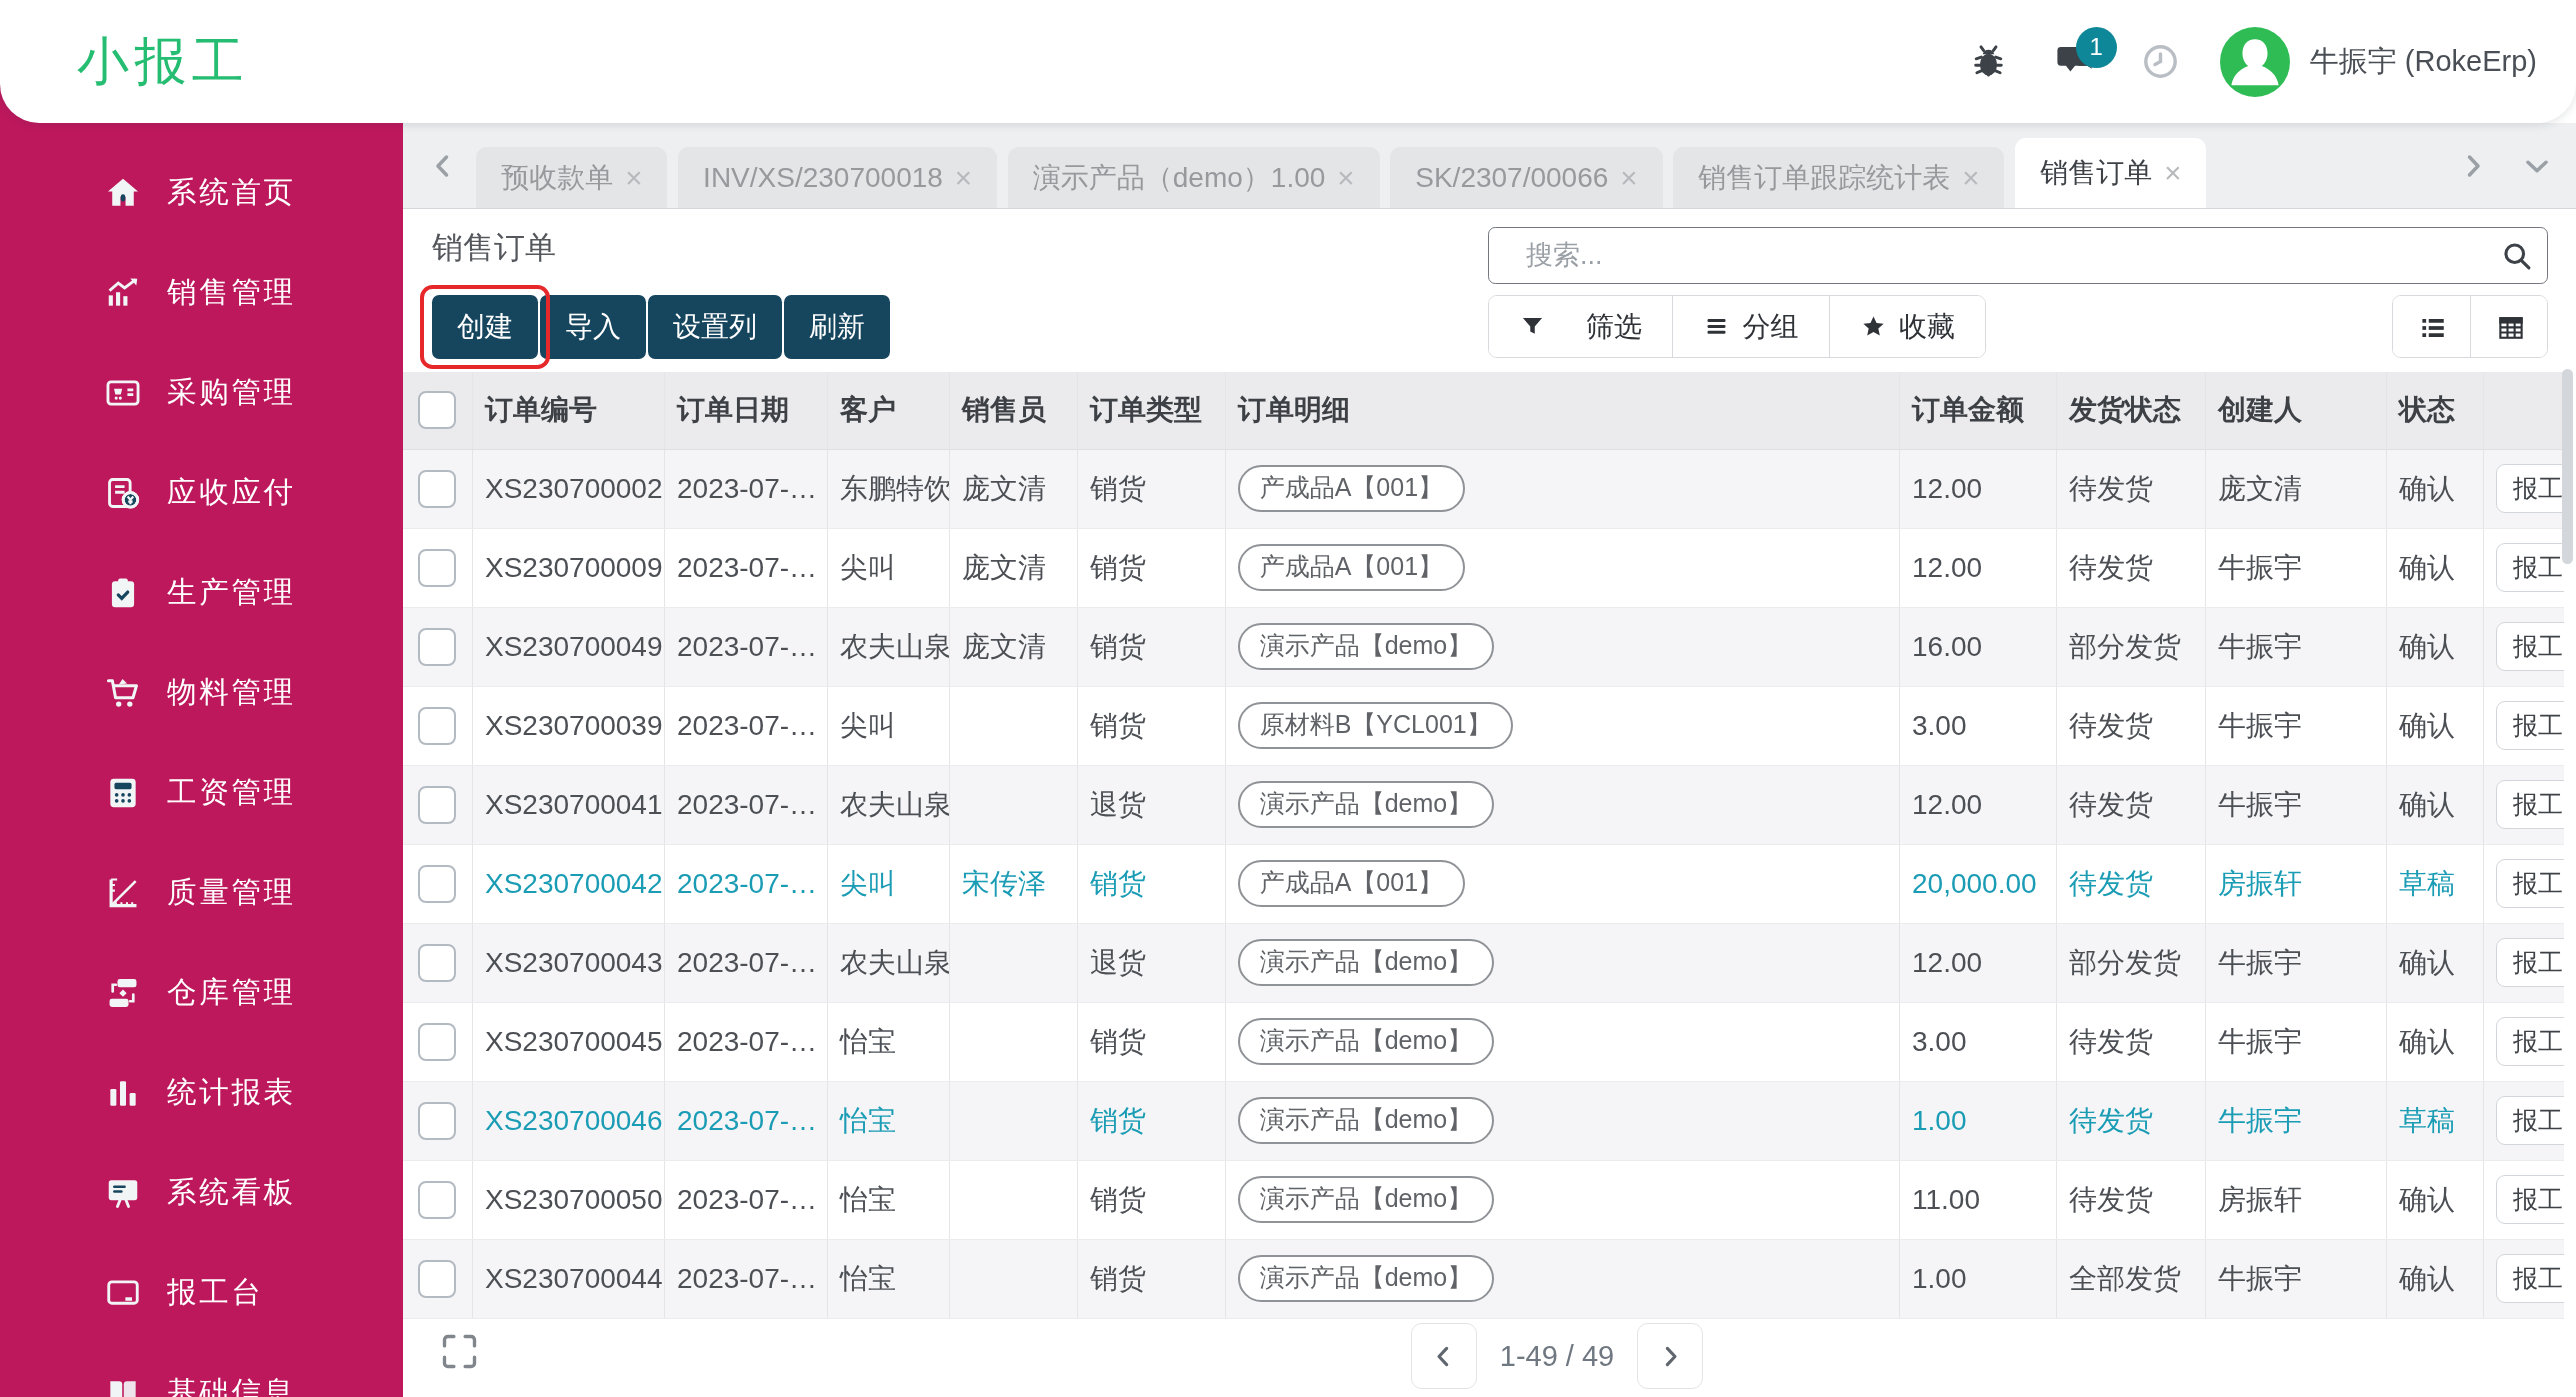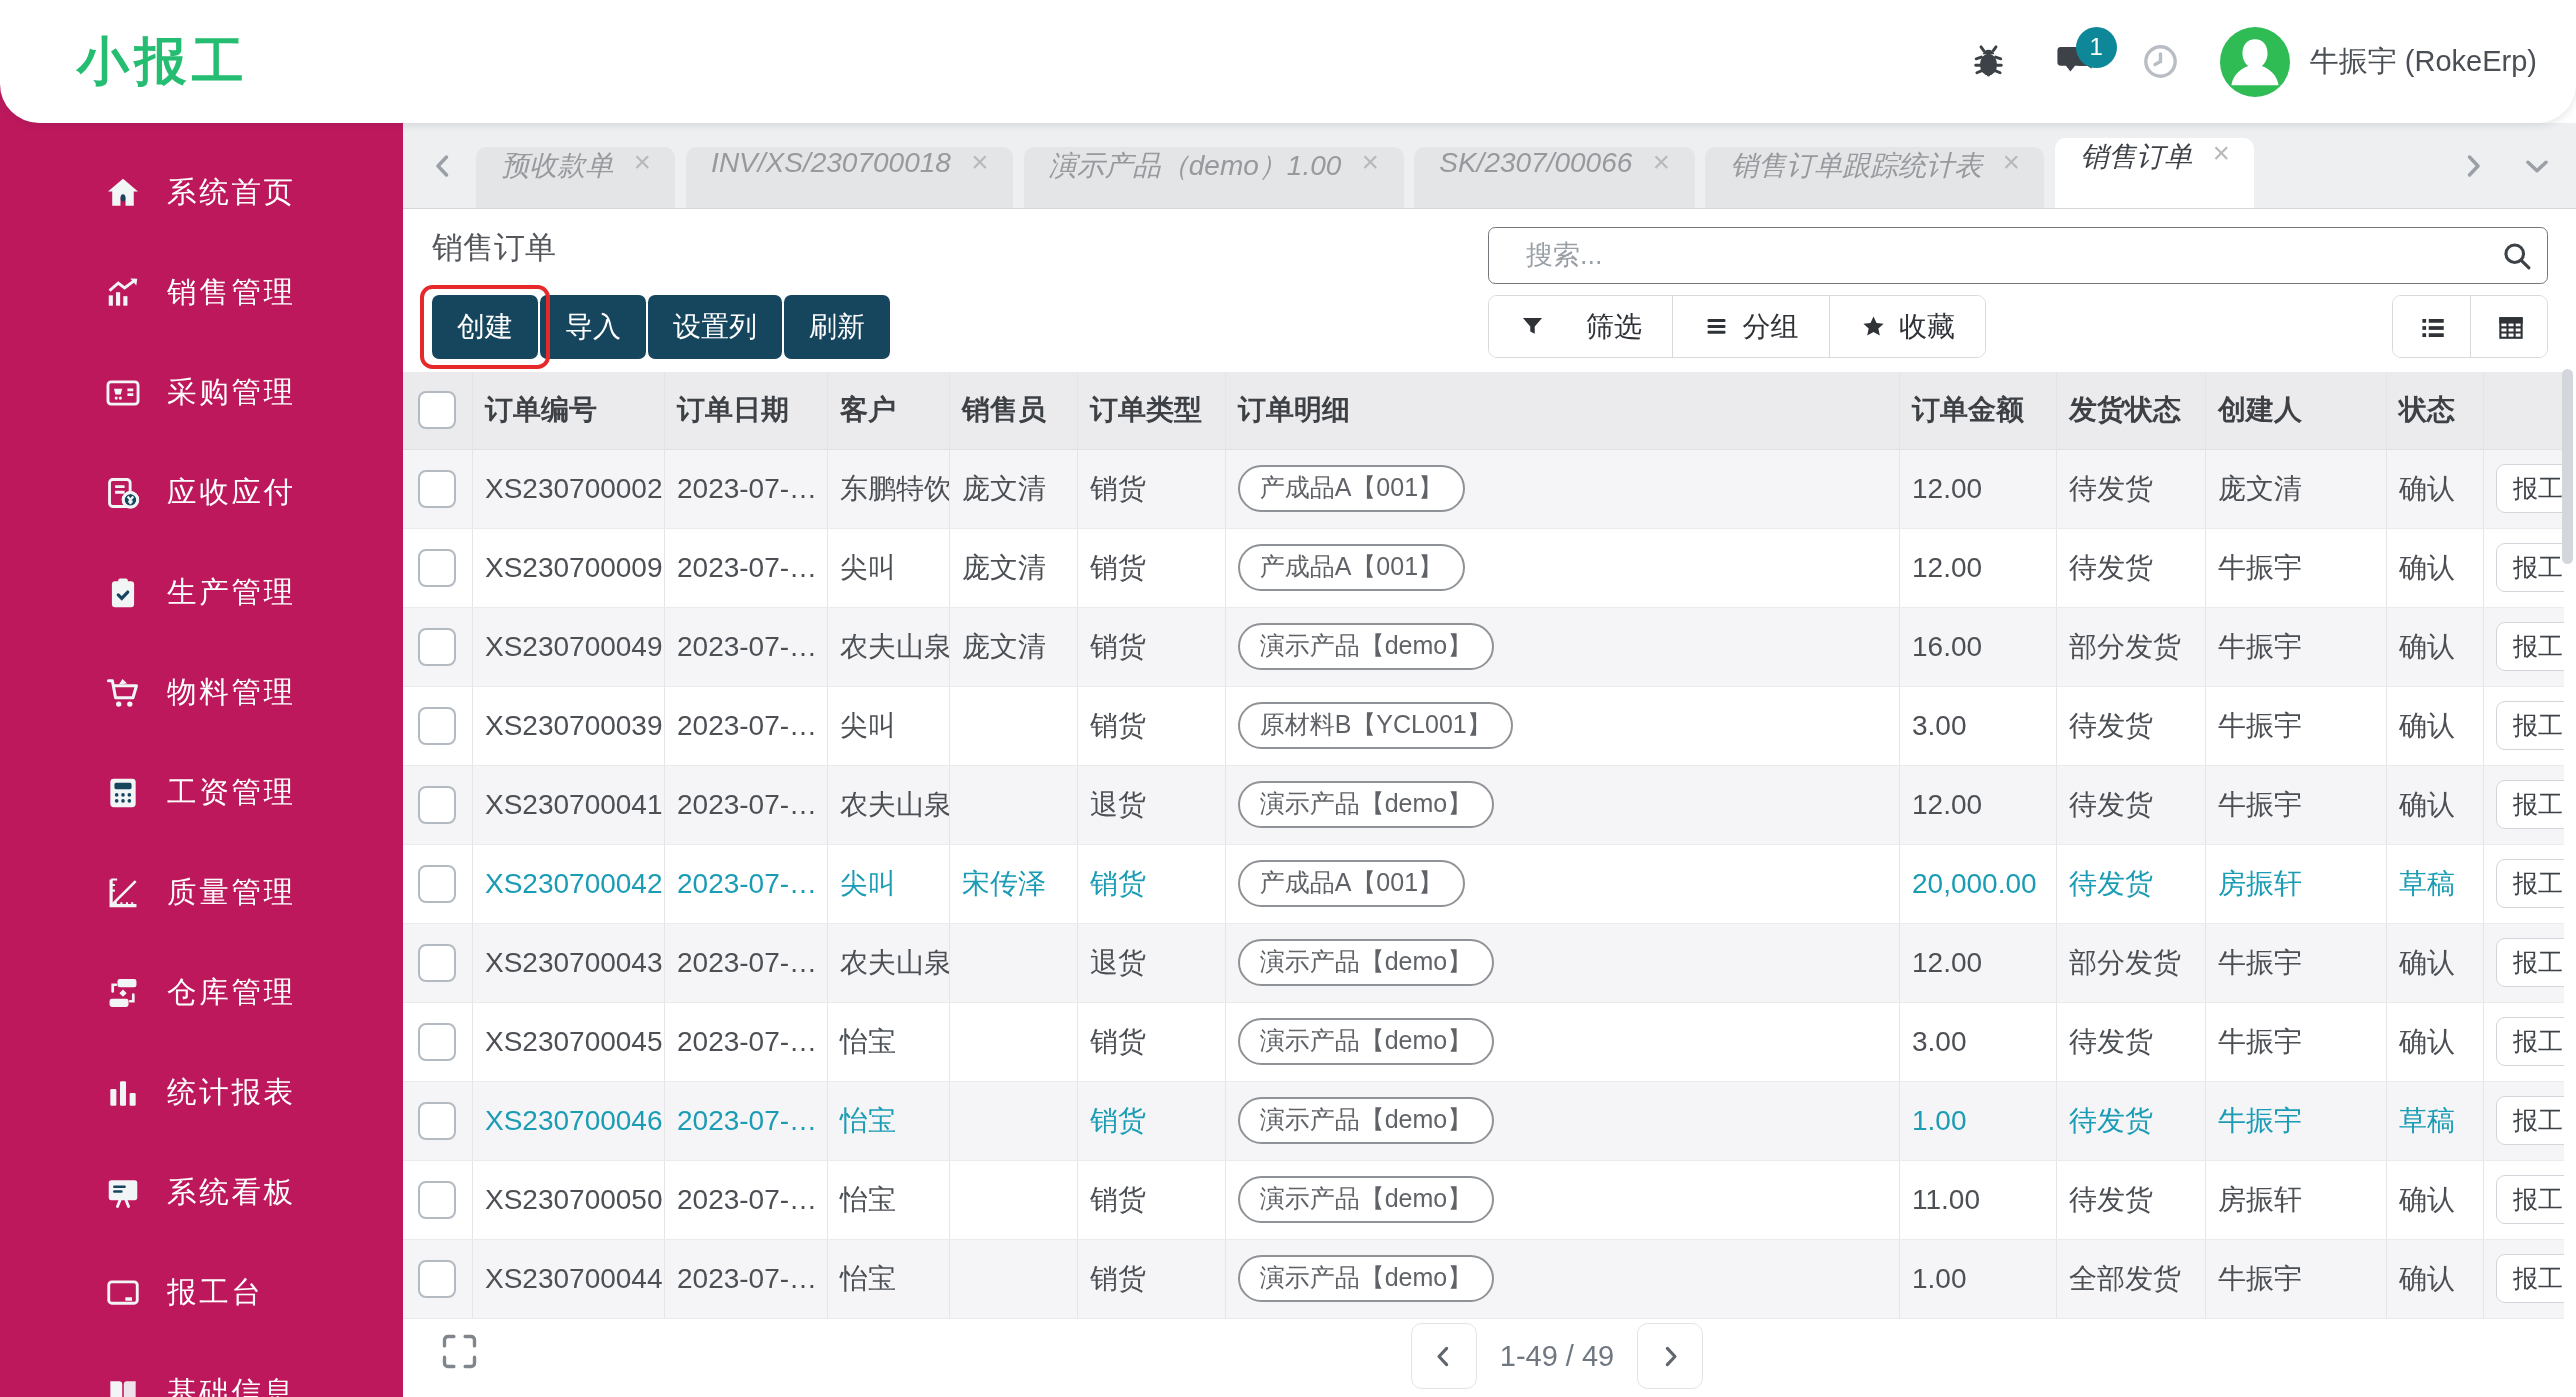--- a/index.html
+++ b/index.html
@@ -13,21 +13,21 @@
              background:#be185d; padding-top:143px; z-index:1; }
   .side-item { height:100px; display:flex; align-items:center; padding-left:104px;
                color:#fff; cursor:pointer; }
   .side-icon { width:38px; height:38px; margin-right:25px; flex:none; color:#f2f5f6; }
   .side-label { font-size:29.5px; letter-spacing:2.7px; white-space:nowrap; }
 
   
   .topbar { position:absolute; left:0; top:0; width:100%; height:123px; background:#fff;
             z-index:10; border-radius:0 0 39px 39px; box-shadow:0 1.8px 9px rgba(40,50,60,.13);
             display:flex; align-items:center; padding:0 39px 0 77px; }
-  .logo { font-size:52px; font-weight:bold; color:#25bd71; letter-spacing:5.4px; }
+  .logo { font-size:52px; font-weight:normal; color:#25bd71; letter-spacing:5.4px; }
   .top-right { margin-left:auto; display:flex; align-items:center; }
   .top-icon { width:41px; height:41px; color:#3c4247; margin-left:45px; position:relative; cursor:pointer; }
   .top-icon.clock { color:#b9bec4; }
   .badge { position:absolute; top:-14.3px; right:-21.5px; min-width:41px; height:41px; border-radius:20.6px;
            background:#0e8898; color:#fff; font-size:24px; display:flex; align-items:center;
            justify-content:center; padding:0 5.4px; }
   .avatar { width:70px; height:70px; border-radius:50%; background:#2fbc55; margin-left:39px;
             overflow:hidden; flex:none; cursor:pointer; }
   .username { font-size:29px; color:#4a4f55; margin-left:19.7px; white-space:nowrap; cursor:pointer; }
 
@@ -35,22 +35,22 @@
   .main { position:absolute; left:403px; top:123px; width:2174px; height:1274px; z-index:2; }
 
   
   .tabstrip { height:86px; background:#edeff1; border-bottom:1.8px solid #d4d6d9;
               display:flex; align-items:flex-end; padding:0 19.7px; }
   .tab-nav { width:41px; align-self:center; height:63px; display:flex; align-items:center;
              justify-content:center; color:#9aa0a6; cursor:pointer; }
   .tab-nav svg { width:30px; height:30px; }
   .tabs { display:flex; align-items:flex-end; gap:10.7px; margin-left:12.5px; }
   .tab { height:61px; background:#e3e5e7; border-radius:10.7px 10.7px 0 0; padding:0 25px;
-         display:flex; align-items:flex-start; gap:20px; color:#97999d; font-size:28px;
-         white-space:nowrap; cursor:pointer;font-style:italic; }
+         display:flex; align-items:center; gap:12px; color:#97999d; font-size:28px;
+         white-space:nowrap; cursor:pointer; }
   .tab.active { background:#fff; color:#3e4247; height:70px; }
   .tab-close { color:#b7babd; font-size:29.5px; line-height:1; cursor:pointer; }
   .strip-right { margin-left:auto; display:flex; align-items:center; gap:23px; align-self:center; }
 
   
   .content { position:absolute; left:0; top:86px; width:100%; height:1188px; background:#fff; }
   .toolbar { position:relative; height:163px; }
   .page-title { position:absolute; left:29px; top:18px; font-size:31px; color:#54585d; }
   .search-wrap { position:absolute; left:1085px; top:18px; width:1060px; height:57px; }
   .search-input { width:100%; height:100%; border:1.8px solid #73777c; border-radius:7.2px;

